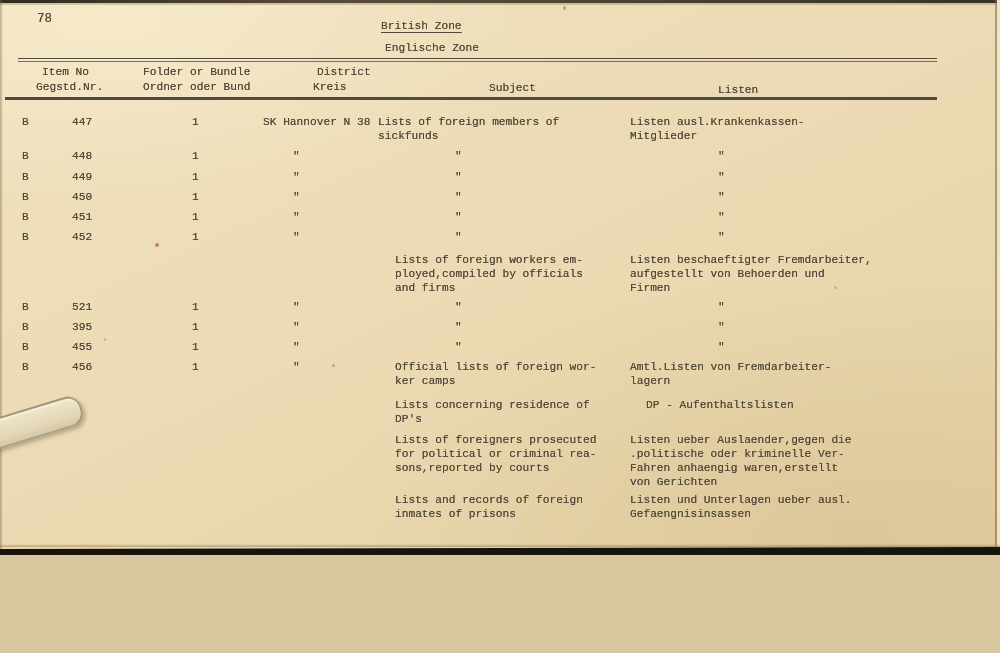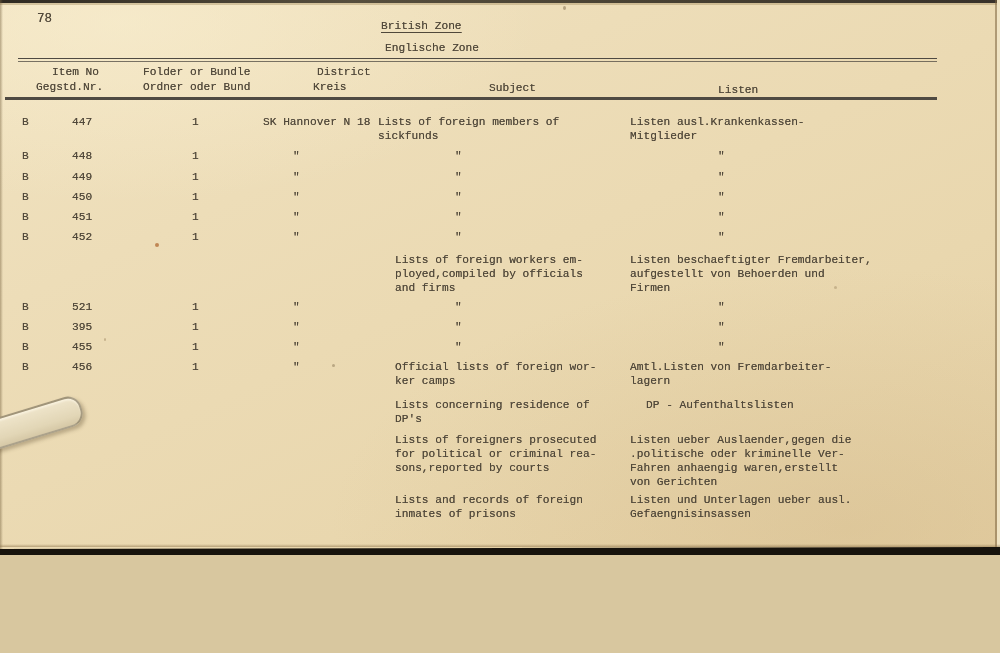--- a/index.html
+++ b/index.html
@@ -65,37 +65,37 @@
   <div class="edge-left"></div>
   <div class="edge-right-light"></div>
   <div class="edge-right-line"></div>
 
   <span class="t" id="page-number">78</span>
   <span class="t" id="doc-title">British Zone</span>
   <span class="t" id="doc-subtitle">Englische Zone</span>
 
   <div class="rule1"></div>
 
-  <span class="hdr" style="left:52px;top:65px">Item No</span>
+  <span class="hdr" style="left:42px;top:65px">Item No</span>
   <span class="hdr" style="left:36px;top:80px">Gegstd.Nr.</span>
   <span class="hdr" style="left:143px;top:65px">Folder or Bundle</span>
   <span class="hdr" style="left:143px;top:80px">Ordner oder Bund</span>
   <span class="hdr" style="left:317px;top:65px">District</span>
   <span class="hdr" style="left:313px;top:80px">Kreis</span>
   <span class="hdr" style="left:489px;top:81px">Subject</span>
   <span class="hdr" style="left:718px;top:83px">Listen</span>
 
   <div class="rule2"></div>
 
   <div>
       <div class="row" style="top: 115px;">
         <span class="cell" style="left: 22px;">B</span>
         <span class="cell" style="left: 72px;">447</span>
         <span class="cell" style="left: 192px;">1</span>
-        <span class="cell" style="left: 263px;">SK Hannover N 18</span>
+        <span class="cell" style="left: 263px;">SK Hannover N 38</span>
         <span class="cell" style="left: 378px;">Lists of foreign members of
 sickfunds</span>
         <span class="cell" style="left: 630px;">Listen ausl.Krankenkassen-
 Mitglieder</span>
       </div>
       <div class="row" style="top: 149px;">
         <span class="cell" style="left: 22px;">B</span>
         <span class="cell" style="left: 72px;">448</span>
         <span class="cell" style="left: 192px;">1</span>
         <span class="cell" style="left: 293px;">"</span>

